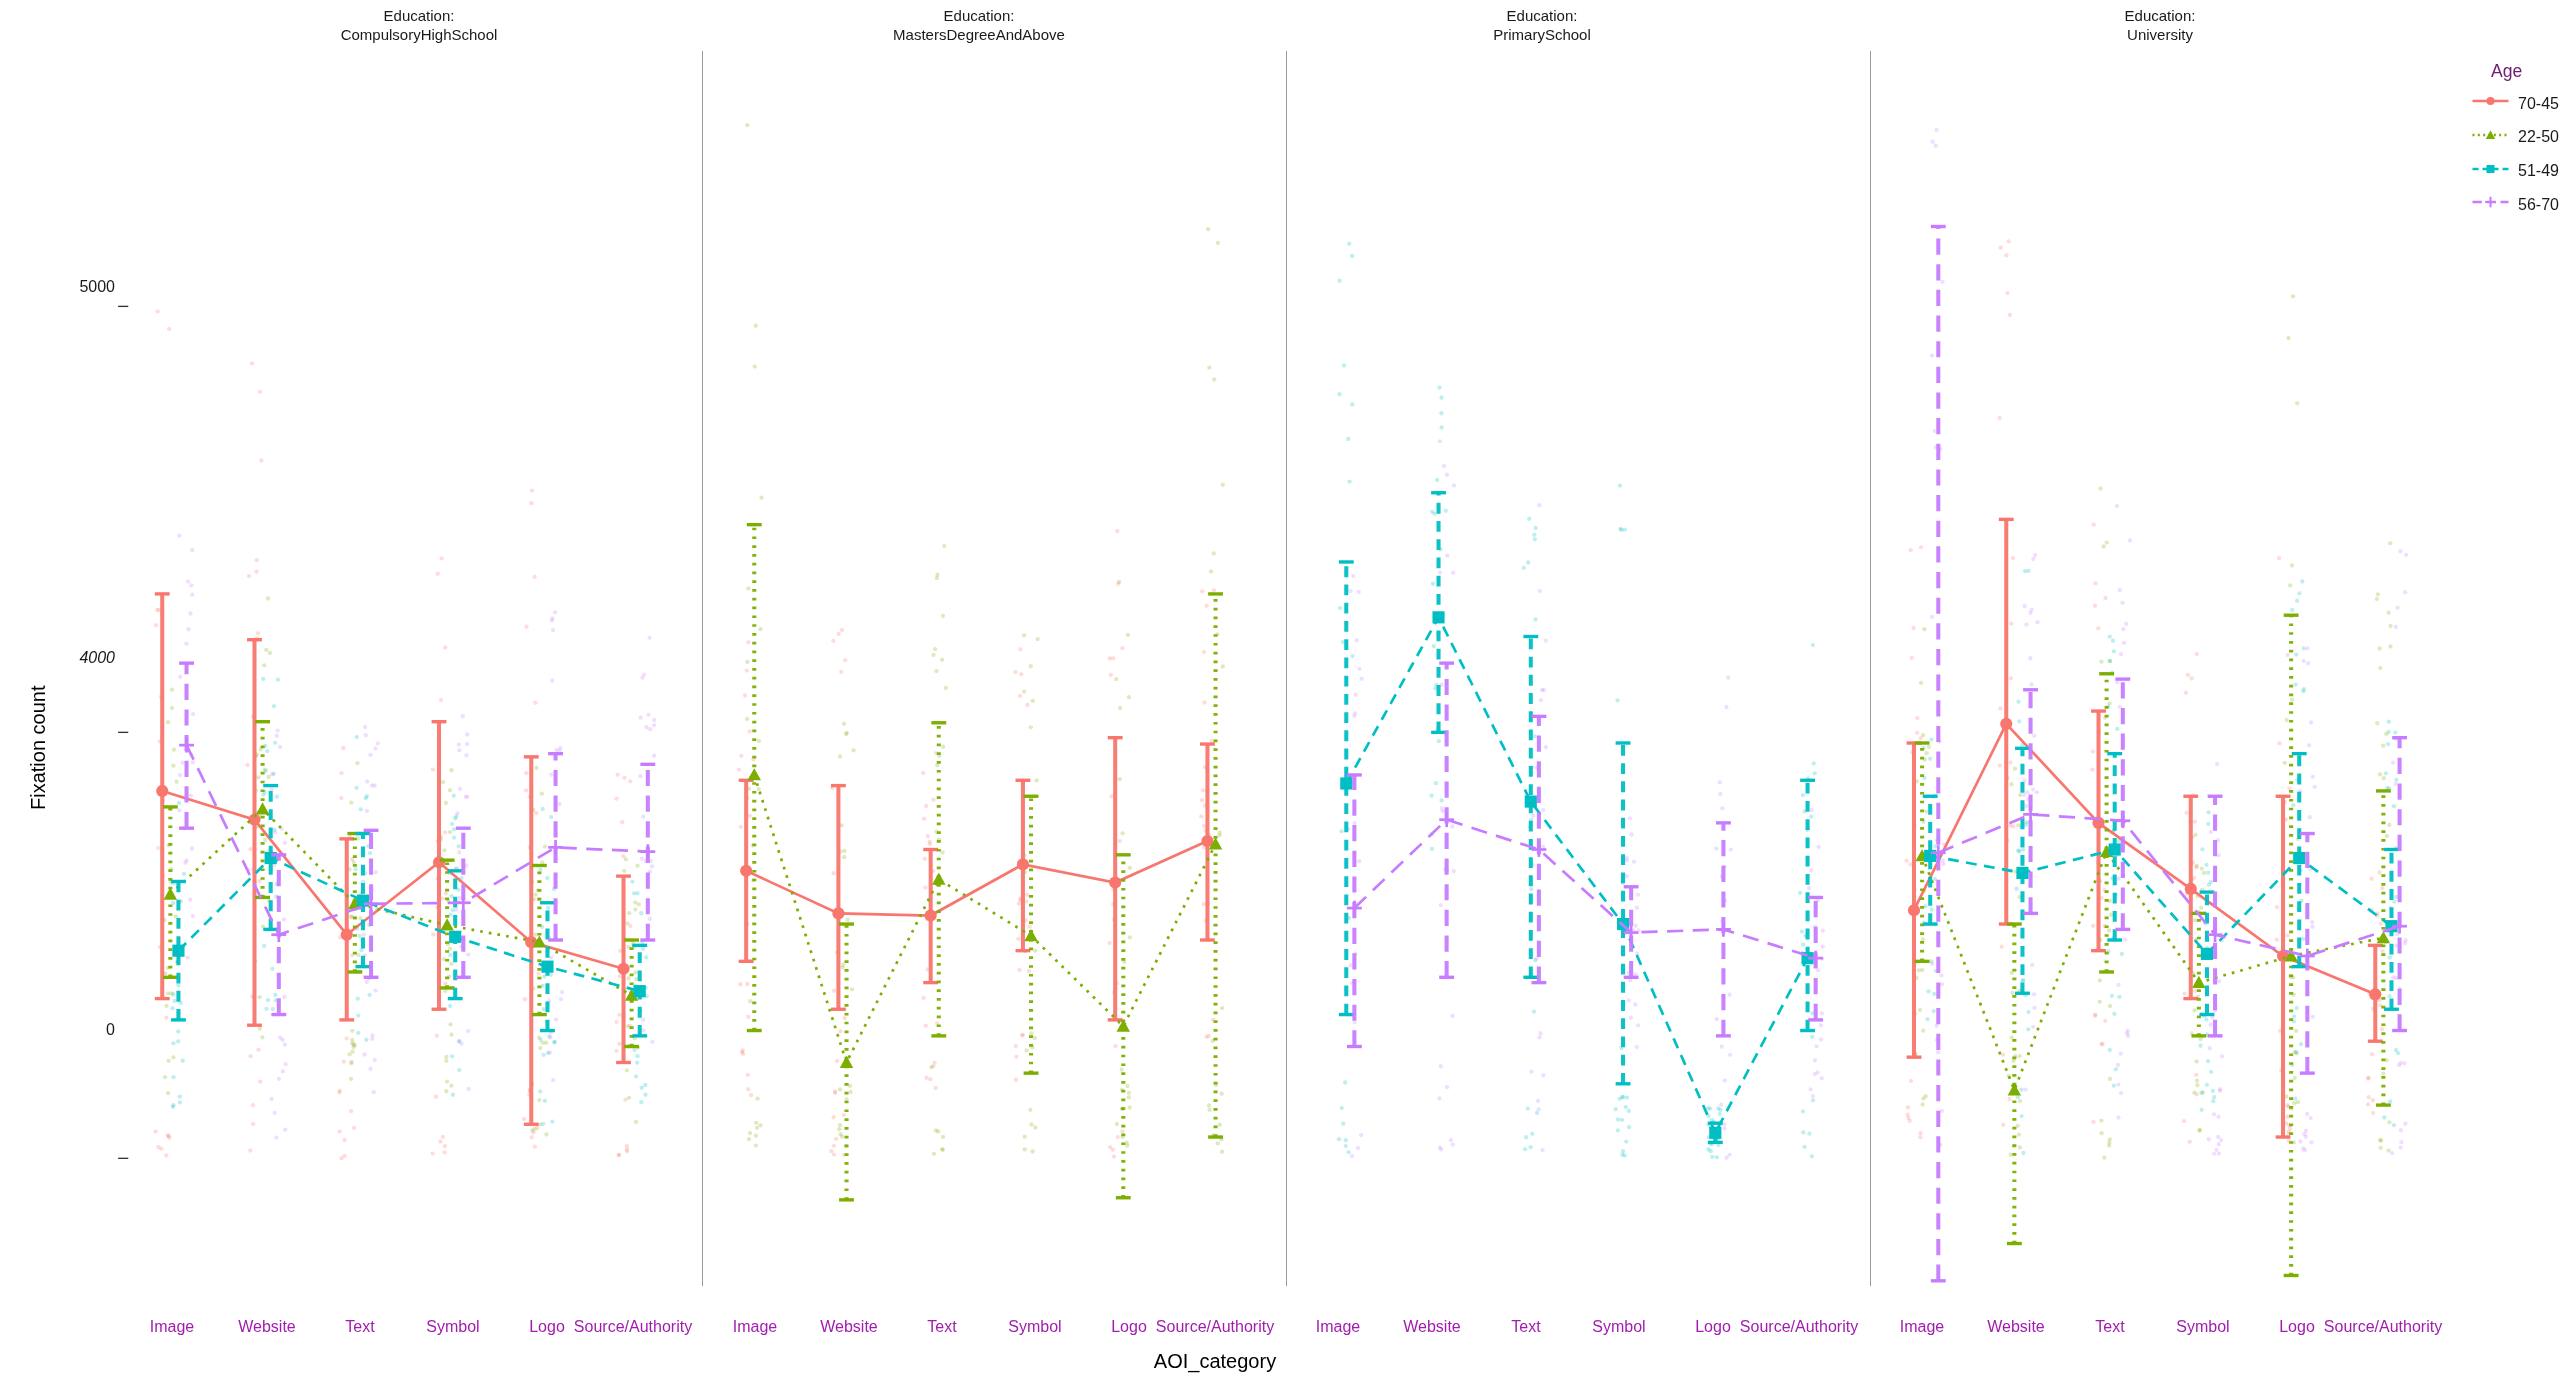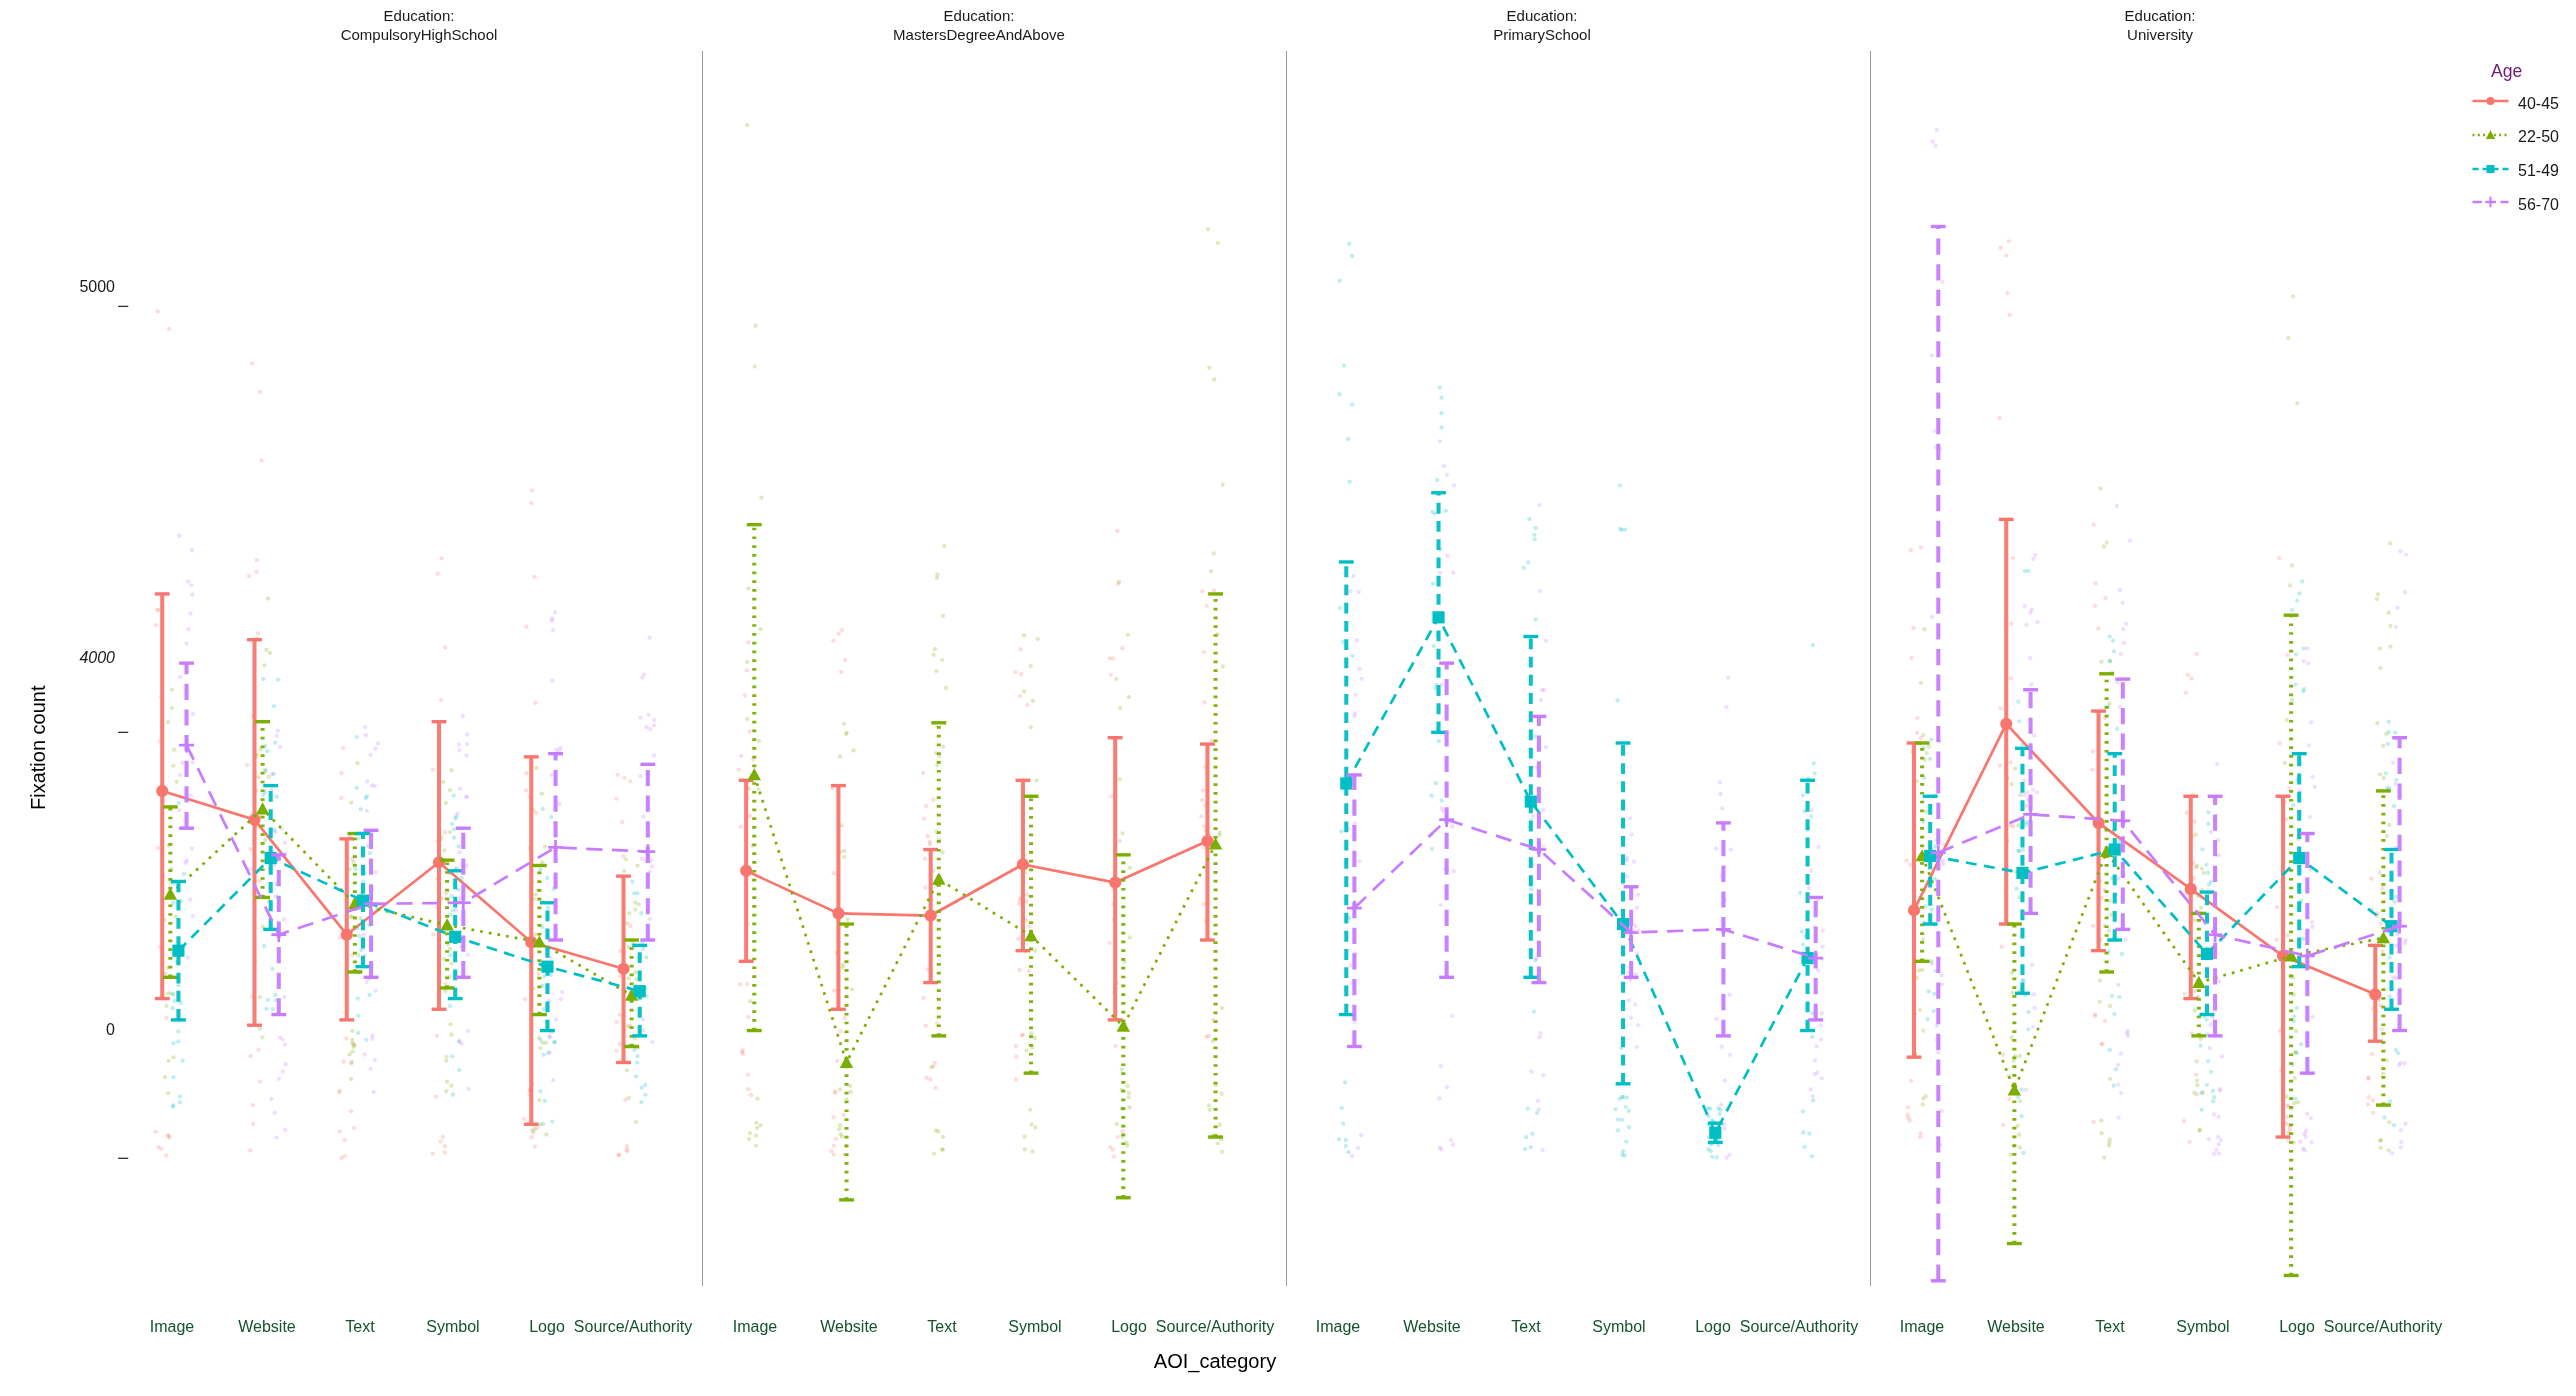--- a/index.html
+++ b/index.html
@@ -47,21 +47,21 @@
   .y-tick-label {
     position: absolute;
     font-size: 16px;
     color: #1a1a1a;
     text-align: right;
     white-space: nowrap;
   }
   .x-tick-label {
     position: absolute;
     font-size: 16px;
-    color: #14532d;
+    color: #a21caf;
     text-align: center;
     white-space: nowrap;
     transform: translateX(-50%);
   }
   .legend-title {
     position: absolute;
     font-size: 17.6px;
     color: #701a75;
     white-space: nowrap;
   }
@@ -142,21 +142,21 @@
   <div class="panel-sep" style="left:1870px; top:51px; height:1235px;"></div>
 
   <div class="legend-title" style="left:2491px; top:61px;">Age</div>
 
   <div class="legend-key" style="left:2471px; top:93px; width:39px; height:16px;">
     <svg style="position:absolute;left:0;top:0;width:39px;height:16px;" viewBox="0 0 58 24" width="39" height="16">
       <line x1="2" y1="12" x2="56" y2="12" stroke="#F8766D" stroke-width="4"></line>
       <circle cx="29" cy="12" r="6" fill="#F8766D"></circle>
     </svg>
   </div>
-  <div class="legend-label" style="left:2518px; top:95px;">40-45</div>
+  <div class="legend-label" style="left:2518px; top:95px;">70-45</div>
 
   <div class="legend-key" style="left:2471px; top:127px; width:39px; height:16px;">
     <svg style="position:absolute;left:0;top:0;width:39px;height:16px;" viewBox="0 0 58 24" width="39" height="16">
       <line x1="2" y1="12" x2="56" y2="12" stroke="#7CAE00" stroke-width="4" stroke-dasharray="3,5"></line>
       <polygon points="29,5 36,18 22,18" fill="#7CAE00"></polygon>
     </svg>
   </div>
   <div class="legend-label" style="left:2518px; top:128px;">22-50</div>
 
   <div class="legend-key" style="left:2471px; top:161px; width:39px; height:16px;">

